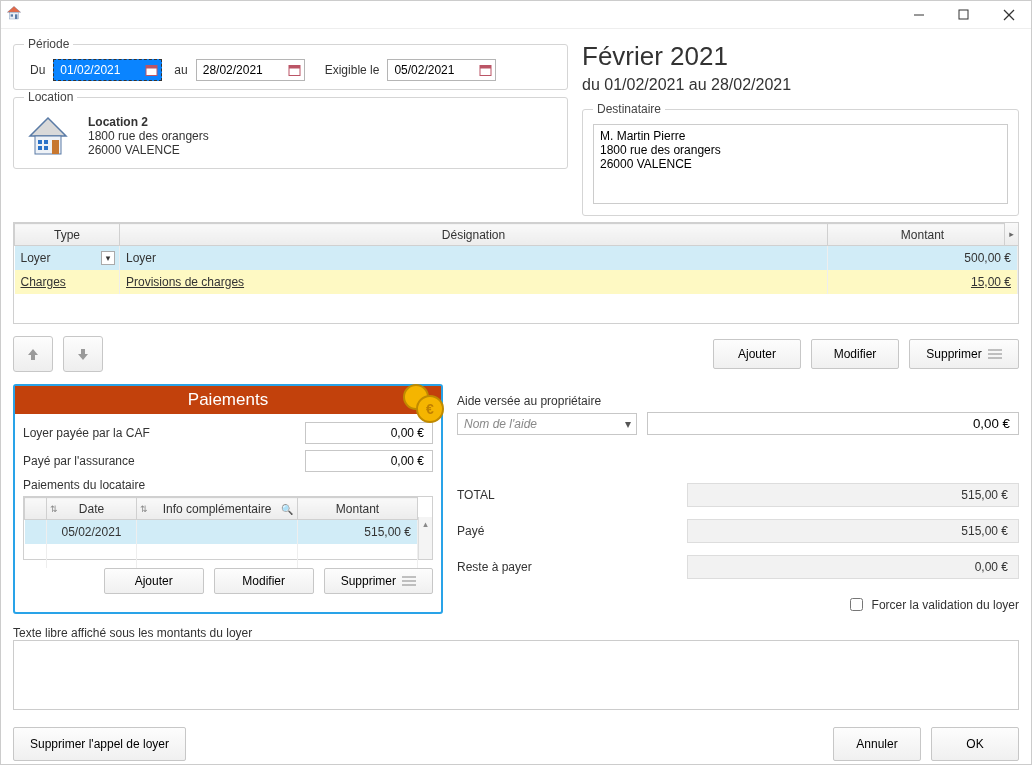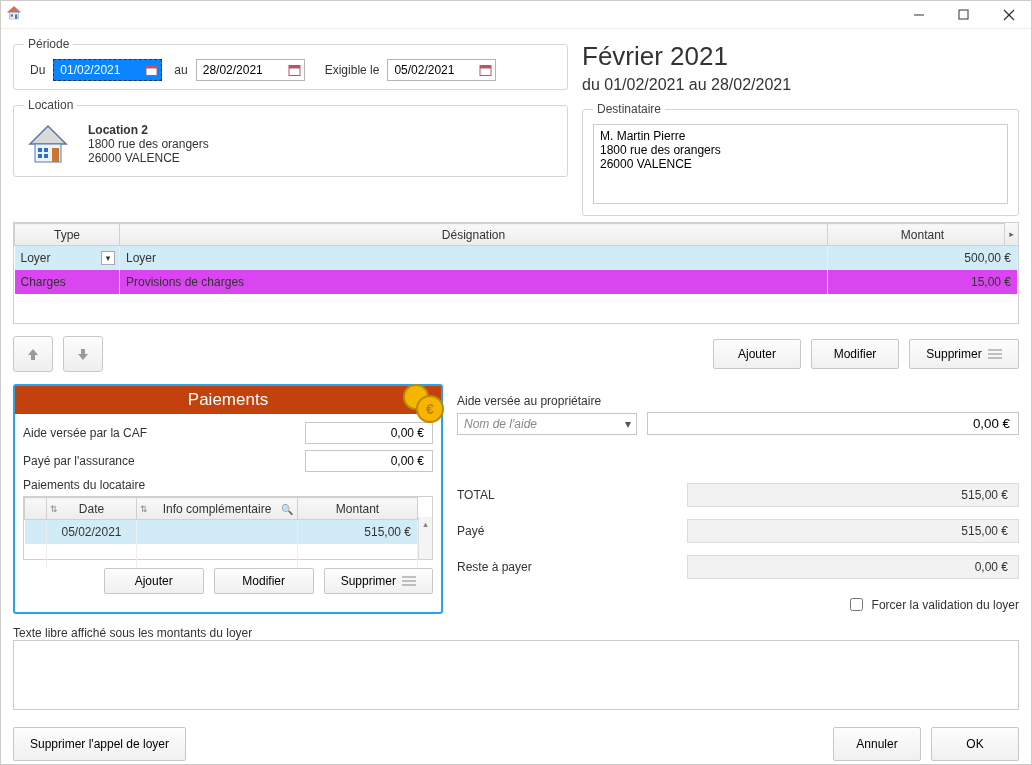--- a/index.html
+++ b/index.html
@@ -61,21 +61,20 @@
   }
   .top-row {
     display: flex;
     gap: 14px;
     align-items: stretch;
   }
   .top-left {
     flex: 0 0 555px;
     display: flex;
     flex-direction: column;
-    gap: 8px;
   }
   .top-right {
     flex: 1;
     display: flex;
     flex-direction: column;
     gap: 4px;
   }
   .period-row {
     display: flex;
     align-items: center;
@@ -148,21 +147,21 @@
     padding: 3px 6px;
     text-align: center;
     height: 22px;
   }
   table.grid td {
     border-right: 1px solid #eee;
     padding: 3px 6px;
     height: 24px;
   }
   tr.selected td { background: #d1ecf7; }
-  tr.alt td { background: #d946ef; }
+  tr.alt td { background: #fef9c3; text-decoration: underline; }
   .scroll-stub {
     position:absolute; right:0; top:0; width:14px; height:22px;
     background: linear-gradient(#f9f9f9,#ececec);
     border-left:1px solid #d0d0d0;
     display:flex; align-items:center; justify-content:center;
     font-size:9px; color:#666;
   }
   .row-btns {
     display: flex;
     align-items: center;
@@ -468,21 +467,21 @@
 
     <div class="mid-row">
       <div class="payments-panel">
         <div class="payments-header">Paiements</div>
         <svg class="coins" viewBox="0 0 48 48">
           <circle cx="17" cy="17" r="12" fill="#f5b500" stroke="#c08a00" stroke-width="2"></circle>
           <circle cx="31" cy="29" r="13" fill="#f5b500" stroke="#c08a00" stroke-width="2"></circle>
           <text x="31" y="34" text-anchor="middle" font-size="14" fill="#c08000" font-weight="bold">€</text>
         </svg>
         <div class="pay-row">
-          <label>Aide versée par la CAF</label>
+          <label>Loyer payée par la CAF</label>
           <input class="amount-box" value="0,00 €" style="">
         </div>
         <div class="pay-row">
           <label>Payé par l'assurance</label>
           <input class="amount-box" value="0,00 €" style="">
         </div>
         <div class="pay-subtitle">Paiements du locataire</div>
         <div class="pay-grid-wrap">
           <table class="grid pay-grid" style="width:calc(100% - 14px)">
             <thead>

